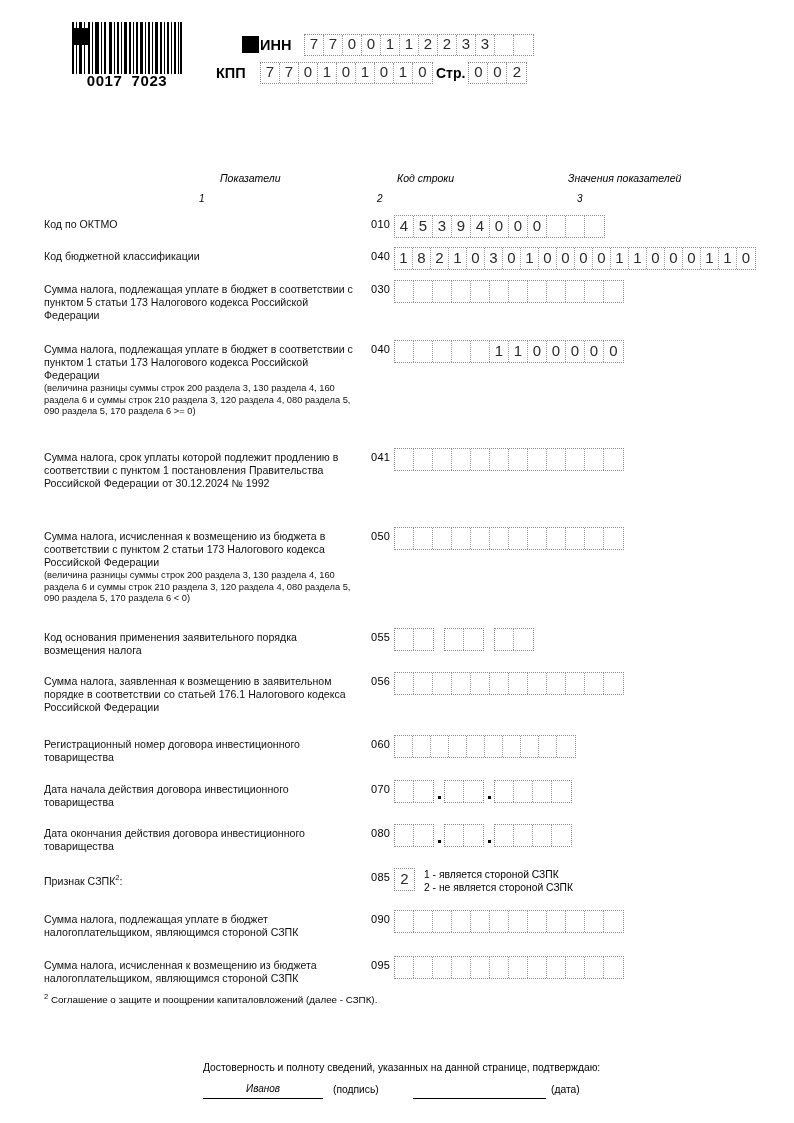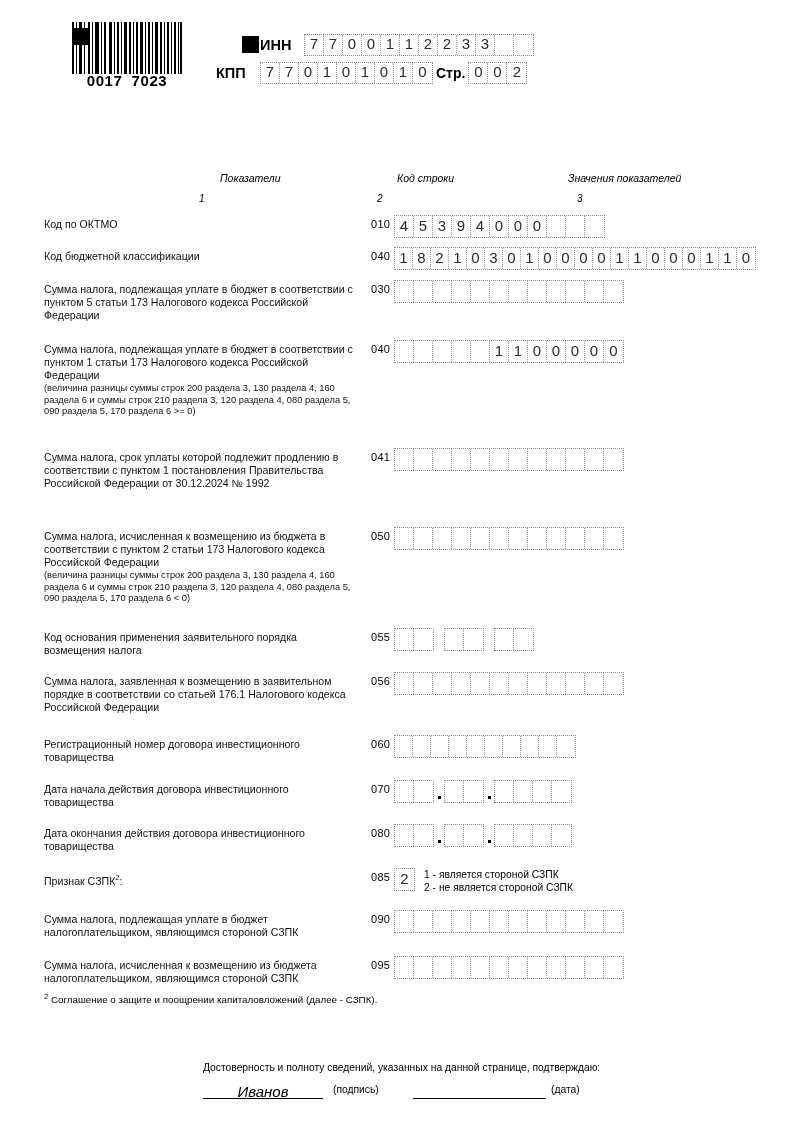--- a/index.html
+++ b/index.html
@@ -242,21 +242,21 @@
     white-space: nowrap;
   }
   .sigline {
     position: absolute;
     border-bottom: 1.4px solid #000;
   }
   .sig1 { left: 203px; top: 1098px; width: 120px; }
   .sig2 { left: 413px; top: 1098px; width: 133px; }
   .sigval {
     position: absolute;
-    font-size: 15px;
+    font-size: 10px;
     text-align: center;
   }
   .sigval-name {
     left: 203px; top: 1083px; width: 120px;
     font-style: italic;
   }
   .sigval-date { left: 413px; top: 1146px; width: 133px; }
   .sigcap {
     position: absolute;
     font-size: 10.3px;

